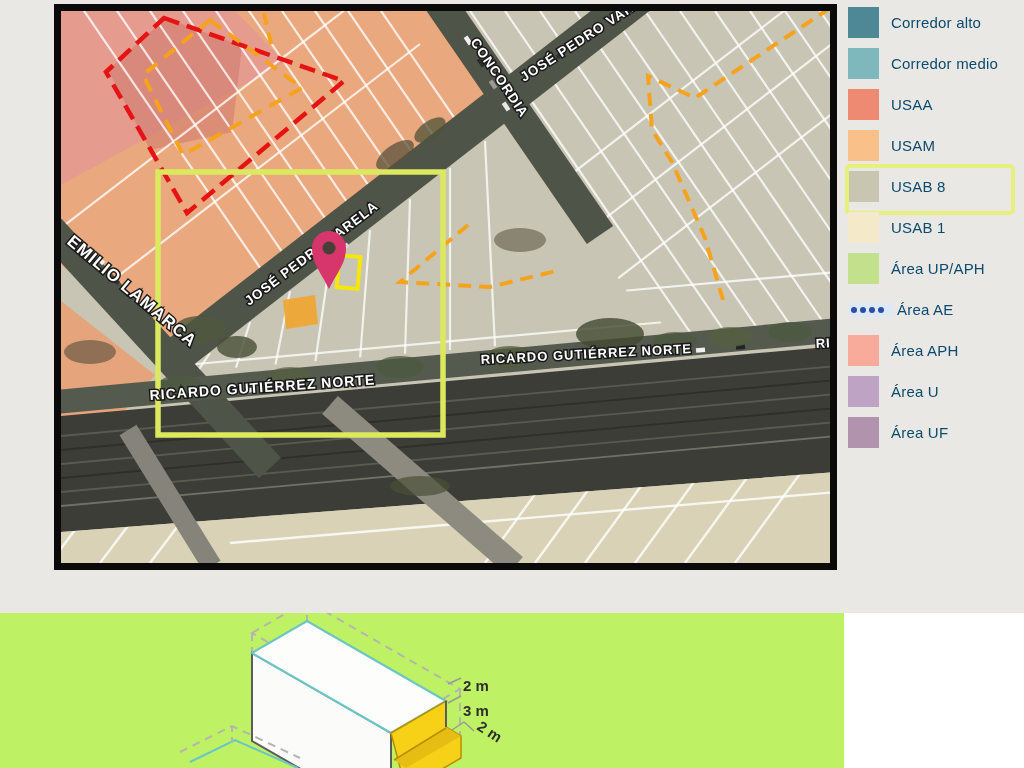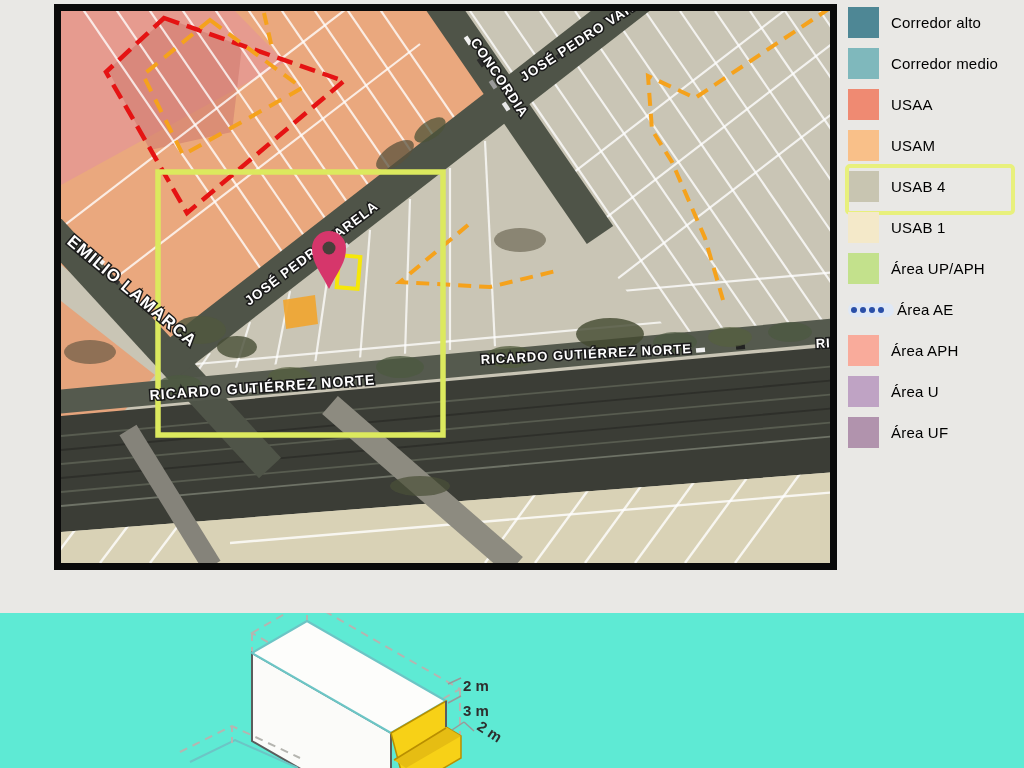--- a/index.html
+++ b/index.html
@@ -1,32 +1,32 @@
 <!DOCTYPE html>
 <html><head>
 <meta charset="utf-8">
 <style>
   html,body{margin:0;padding:0;}
   body{width:1024px;height:768px;position:relative;overflow:hidden;
        font-family:"Liberation Sans",sans-serif;background:#ffffff;}
   .top-section{position:absolute;left:0;top:0;width:1024px;height:613px;background:#e9e8e5;}
-  .bottom-section{position:absolute;left:0;top:613px;width:1024px;height:155px;background:#5eead4;}
+  .bottom-section{position:absolute;left:0;top:613px;width:844px;height:155px;background:#bef264;}
 
   
   .map-frame{position:absolute;left:54px;top:4px;width:769px;height:552px;
              border:7px solid #0a0a0a;background:#c9c5b5;overflow:hidden;}
   .map-frame svg{display:block;}
 
   
   .legend{position:absolute;left:848px;top:7px;width:172px;display:flex;flex-direction:column;gap:10px;}
   .legend-row{position:relative;display:flex;align-items:center;height:31px;gap:12px;}
   .legend-row.highlight::after{content:"";position:absolute;left:-3px;top:-7px;width:162px;height:43px;
        border:4px solid #e8f07c;border-radius:5px;pointer-events:none;}
   .swatch{width:31px;height:31px;flex:0 0 31px;}
-  .legend-label{font-size:15px;color:#000000;letter-spacing:.2px;white-space:nowrap;}
+  .legend-label{font-size:15px;color:#0c4a6e;letter-spacing:.2px;white-space:nowrap;}
   .dots-wrap{width:40px;flex:0 0 40px;height:14px;display:flex;align-items:center;gap:3px;
        background:#dfe8f6;border-radius:8px;padding:0 3px;margin-right:-9px;}
   .dot{width:6px;height:6px;border-radius:50%;}
 
   
   .street-text{font-family:"Liberation Sans",sans-serif;font-weight:bold;fill:#ffffff;
        stroke:#1a1a1a;stroke-width:3px;paint-order:stroke;letter-spacing:1px;}
 
   
   .dim-text{font-family:"Liberation Sans",sans-serif;font-weight:bold;font-size:15px;fill:#2e2e2e;}
@@ -211,21 +211,21 @@
     <div class="legend-row">
       <div class="swatch" style="background-color: rgb(239, 138, 114);"></div>
       <span class="legend-label">USAA</span>
     </div>
     <div class="legend-row">
       <div class="swatch" style="background-color: rgb(249, 192, 137);"></div>
       <span class="legend-label">USAM</span>
     </div>
     <div class="legend-row highlight">
       <div class="swatch" style="background-color: rgb(200, 197, 177);"></div>
-      <span class="legend-label">USAB 4</span>
+      <span class="legend-label">USAB 8</span>
     </div>
     <div class="legend-row">
       <div class="swatch" style="background-color: rgb(244, 233, 201);"></div>
       <span class="legend-label">USAB 1</span>
     </div>
     <div class="legend-row">
       <div class="swatch" style="background-color: rgb(195, 225, 140);"></div>
       <span class="legend-label">Área UP/APH</span>
     </div>
     <div class="legend-row">

